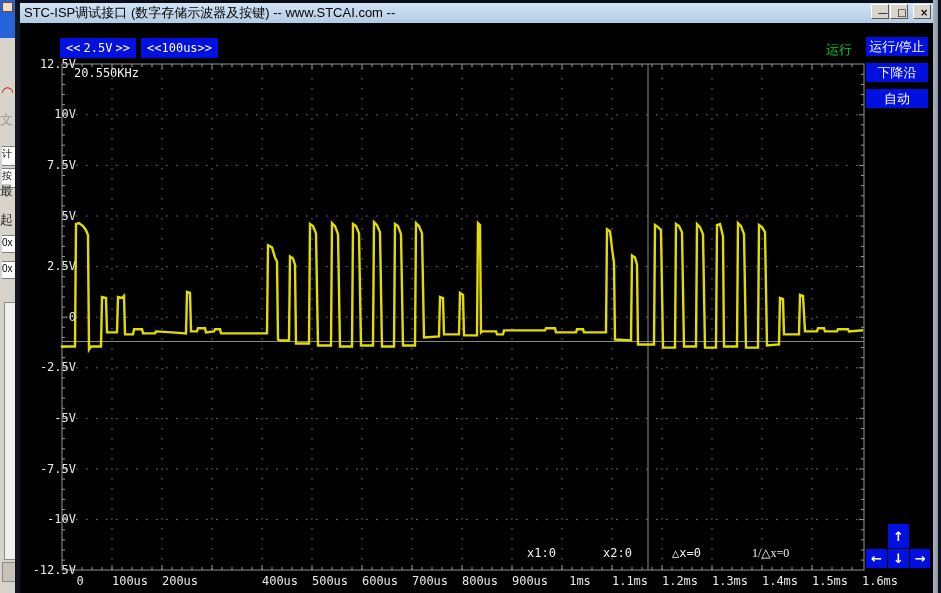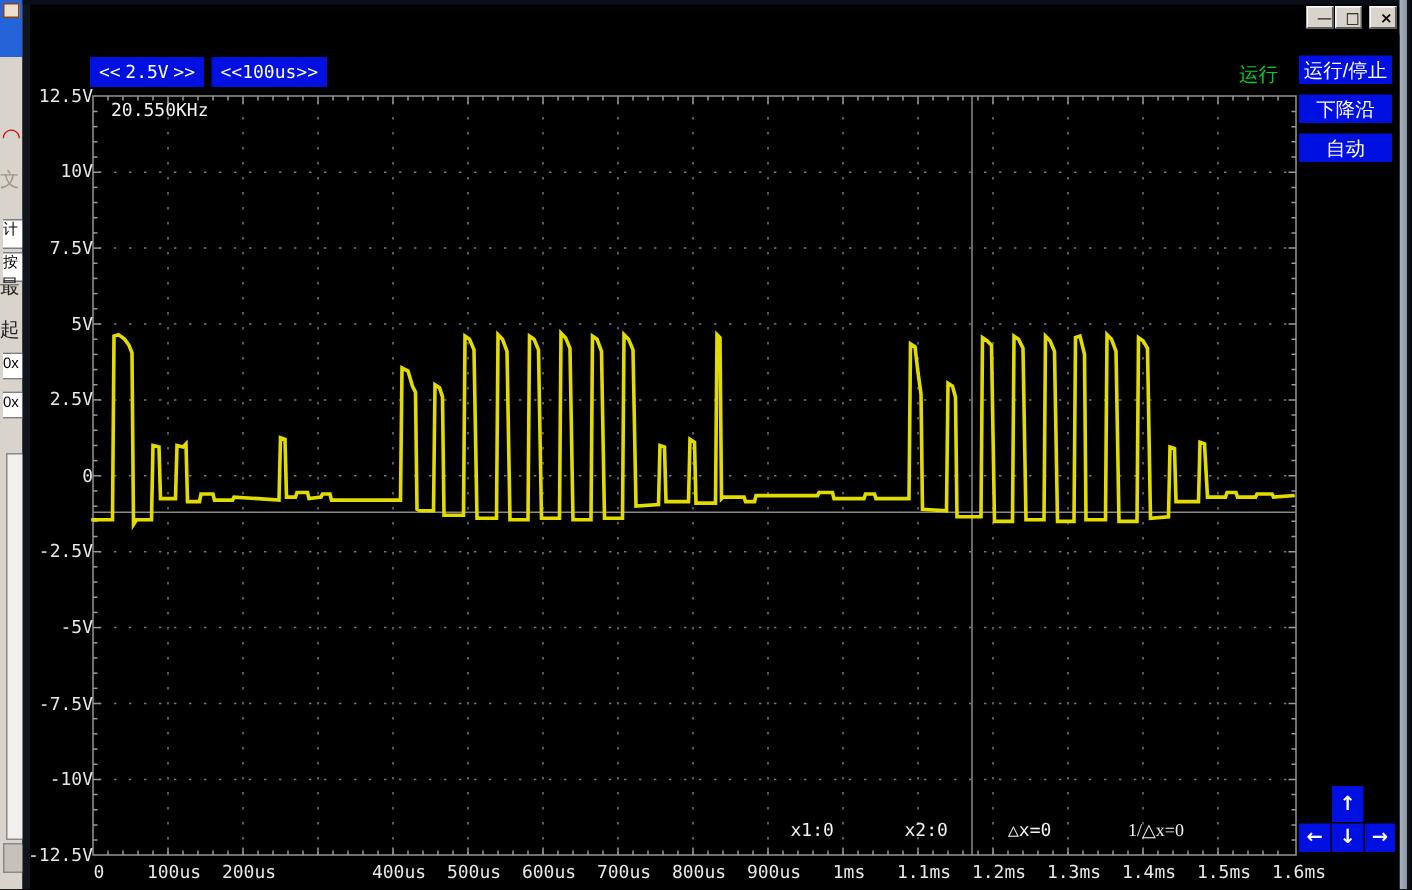--- a/index.html
+++ b/index.html
@@ -88,20 +88,23 @@
     <div class="frag" style="top:183px;">最</div>
     <div class="frag" style="top:212px;">起</div>
     <div class="fbox" style="top:235px;height:16px;">0x</div>
     <div class="fbox" style="top:261px;height:16px;">0x</div>
     <div class="tall-panel"></div>
     <div class="slider"></div>
   </div>
 
   <div id="win-frame-left" class="abs"></div>
   <div id="win-top-edge" class="abs"></div>
+  <div id="titlebar" class="abs">
+    <span>STC-ISP调试接口 (数字存储示波器及按键) -- www.STCAI.com --</span>
+  </div>
   <button id="btn-min" class="winbtn">—</button>
   <button id="btn-max" class="winbtn">□</button>
   <button id="btn-close" class="winbtn">×</button>
   <div id="win-frame-right" class="abs"></div>
   <div id="win-frame-right2" class="abs"></div>
 
   <div id="client" class="abs"></div>
 
   <svg id="scope-svg" class="abs" width="941" height="593" viewBox="0 0 941 593">
       <line x1="66" y1="114.80000000000001" x2="864" y2="114.80000000000001" stroke="#787878" stroke-width="1" stroke-dasharray="1.6 8.4"></line>
@@ -383,21 +386,21 @@
       <line x1="62" y1="84.44" x2="65" y2="84.44" stroke="#9a9a9a" stroke-width="1"></line>
       <line x1="861" y1="84.44" x2="864" y2="84.44" stroke="#9a9a9a" stroke-width="1"></line>
       <line x1="62" y1="74.32" x2="65" y2="74.32" stroke="#9a9a9a" stroke-width="1"></line>
       <line x1="861" y1="74.32" x2="864" y2="74.32" stroke="#9a9a9a" stroke-width="1"></line>
       <rect x="62" y="64" width="802" height="506" fill="none" stroke="#949494"></rect>
       <line x1="648" y1="64" x2="648" y2="570" stroke="#8a8a8a" stroke-width="1"></line>
       <line x1="62" y1="341.488" x2="864" y2="341.488" stroke="#8a8a8a" stroke-width="1"></line>
       <polyline points="62.0,346.5 75.0,346.5 76.0,224.1 79.0,223.1 83.0,226.1 86.0,230.2 88.0,235.2 89.0,349.6 91.0,346.5 101.0,346.5 102.0,297.0 106.0,298.0 107.0,332.4 117.0,332.4 118.0,297.0 122.0,298.0 124.0,295.9 125.0,334.4 133.0,334.4 134.0,329.3 142.0,329.3 143.0,333.4 155.0,333.4 156.0,331.4 172.0,332.4 186.0,333.4 187.0,291.9 190.0,292.9 191.0,331.4 197.0,331.4 198.0,328.3 205.0,328.3 206.0,332.4 214.0,331.4 215.0,329.3 220.0,329.3 221.0,333.4 267.0,333.4 268.0,245.3 272.0,247.4 275.0,257.5 277.0,261.5 278.0,339.5 280.0,340.5 289.0,340.5 290.0,256.5 293.0,258.5 295.0,264.6 296.0,343.5 309.0,343.5 310.0,224.1 313.0,226.1 316.0,233.2 318.0,345.5 331.0,345.5 332.0,223.1 335.0,226.1 338.0,234.2 340.0,346.5 352.0,346.5 353.0,224.1 356.0,226.1 359.0,233.2 361.0,345.5 373.0,345.5 374.0,222.1 377.0,225.1 380.0,232.2 382.0,346.5 394.0,346.5 395.0,224.1 398.0,226.1 401.0,234.2 403.0,345.5 415.0,345.5 416.0,223.1 419.0,226.1 422.0,233.2 424.0,337.4 439.0,336.4 440.0,297.0 443.0,298.0 444.0,334.4 459.0,334.4 460.0,292.9 463.0,294.9 464.0,335.4 477.0,335.4 478.0,223.1 480.0,225.1 481.0,332.4 482.0,331.4 496.0,331.4 497.0,334.4 503.0,334.4 504.0,330.4 545.0,330.4 546.0,328.3 555.0,328.3 556.0,332.4 576.0,332.4 577.0,329.3 583.0,329.3 584.0,332.4 606.0,332.4 607.0,229.2 610.0,231.2 612.0,248.4 614.0,262.6 615.0,339.5 631.0,340.5 632.0,255.5 635.0,257.5 637.0,264.6 638.0,344.5 654.0,344.5 655.0,225.1 658.0,227.1 661.0,230.2 663.0,347.6 675.0,347.6 676.0,224.1 679.0,226.1 682.0,232.2 684.0,346.5 696.0,346.5 697.0,224.1 700.0,227.1 703.0,234.2 705.0,347.6 716.0,347.6 717.0,225.1 720.0,224.1 723.0,236.2 724.0,346.5 737.0,346.5 738.0,223.1 741.0,226.1 744.0,234.2 746.0,347.6 758.0,347.6 759.0,225.1 762.0,227.1 765.0,232.2 767.0,345.5 779.0,344.5 780.0,298.0 783.0,299.0 784.0,334.4 799.0,334.4 800.0,294.9 803.0,295.9 805.0,331.4 817.0,331.4 818.0,328.3 824.0,328.3 825.0,331.4 837.0,331.4 838.0,329.3 848.0,329.3 849.0,331.4 862.0,330.4" fill="none" stroke="#e2db00" stroke-width="2.4" stroke-linecap="square"></polyline>
     </svg>
 
-  <div id="labels-layer" class="abs" style="left:4px;top:0;width:758px;height:593px;pointer-events:none;">
+  <div id="labels-layer" class="abs" style="left:18px;top:0;width:758px;height:593px;pointer-events:none;">
       <div class="y-label" style="top: 56.7px;">12.5V</div>
       <div class="y-label" style="top: 107.3px;">10V</div>
       <div class="y-label" style="top: 157.9px;">7.5V</div>
       <div class="y-label" style="top: 208.5px;">5V</div>
       <div class="y-label" style="top: 259.1px;">2.5V</div>
       <div class="y-label" style="top: 309.7px;">0</div>
       <div class="y-label" style="top: 360.3px;">-2.5V</div>
       <div class="y-label" style="top: 410.9px;">-5V</div>
       <div class="y-label" style="top: 461.5px;">-7.5V</div>
       <div class="y-label" style="top: 512.1px;">-10V</div>

